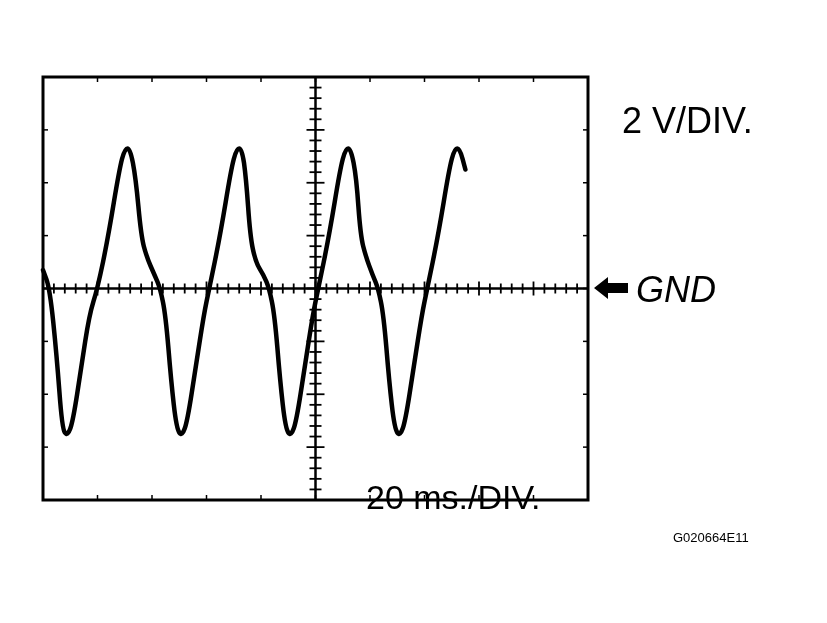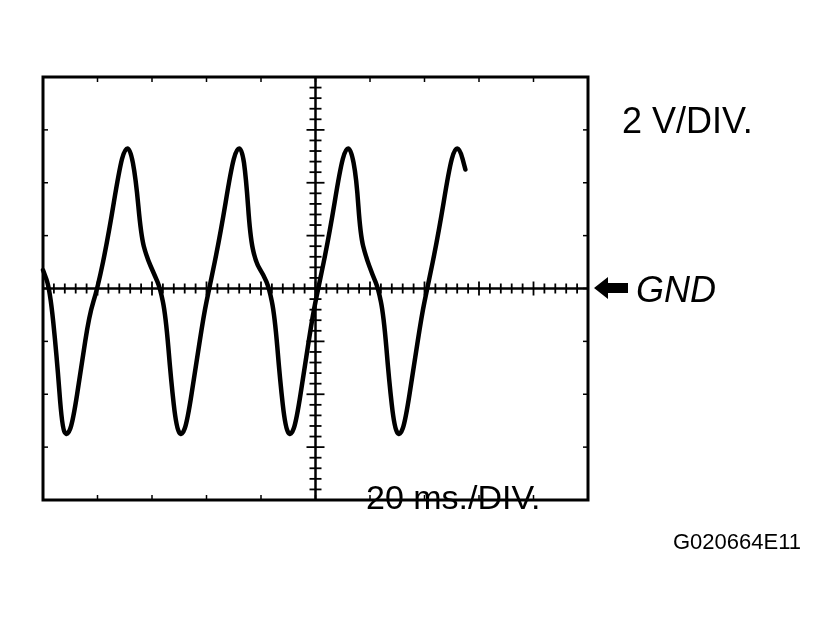--- a/index.html
+++ b/index.html
@@ -3,21 +3,21 @@
 <meta charset="utf-8">
 <style>
   html, body { margin:0; padding:0; background:#ffffff; }
   body { width:827px; height:623px; position:relative; overflow:hidden;
          font-family:"Liberation Sans", "DejaVu Sans", sans-serif; color:#000; }
   #scope { position:absolute; left:0; top:0; }
   .label { position:absolute; color:#000; white-space:nowrap; line-height:1; }
   #vdiv { left:622px; top:103px; font-size:36px; }
   #gnd-label { left:636px; top:272px; font-size:36px;font-style:italic; }
   #tdiv { left:366px; top:456px; font-size:34px;margin-top:24px; }
-  #fig-id { left:673px; top:531px; font-size:22px; }
+  #fig-id { left:673px; top:531px; font-size:13px; }
   #gnd-arrow { position:absolute; left:594px; top:277px; }
 </style>
 </head>
 <body>
 
 <svg id="scope" width="827" height="623" viewBox="0 0 827 623">
   <g id="grid">
       <line x1="43" y1="288.5" x2="588" y2="288.5" stroke="#000" stroke-width="2.5"></line>
       <line x1="315.5" y1="77" x2="315.5" y2="500" stroke="#000" stroke-width="2.5"></line>
       <line x1="43" y1="281.5" x2="43" y2="295.5" stroke="#000" stroke-width="1.8"></line>

